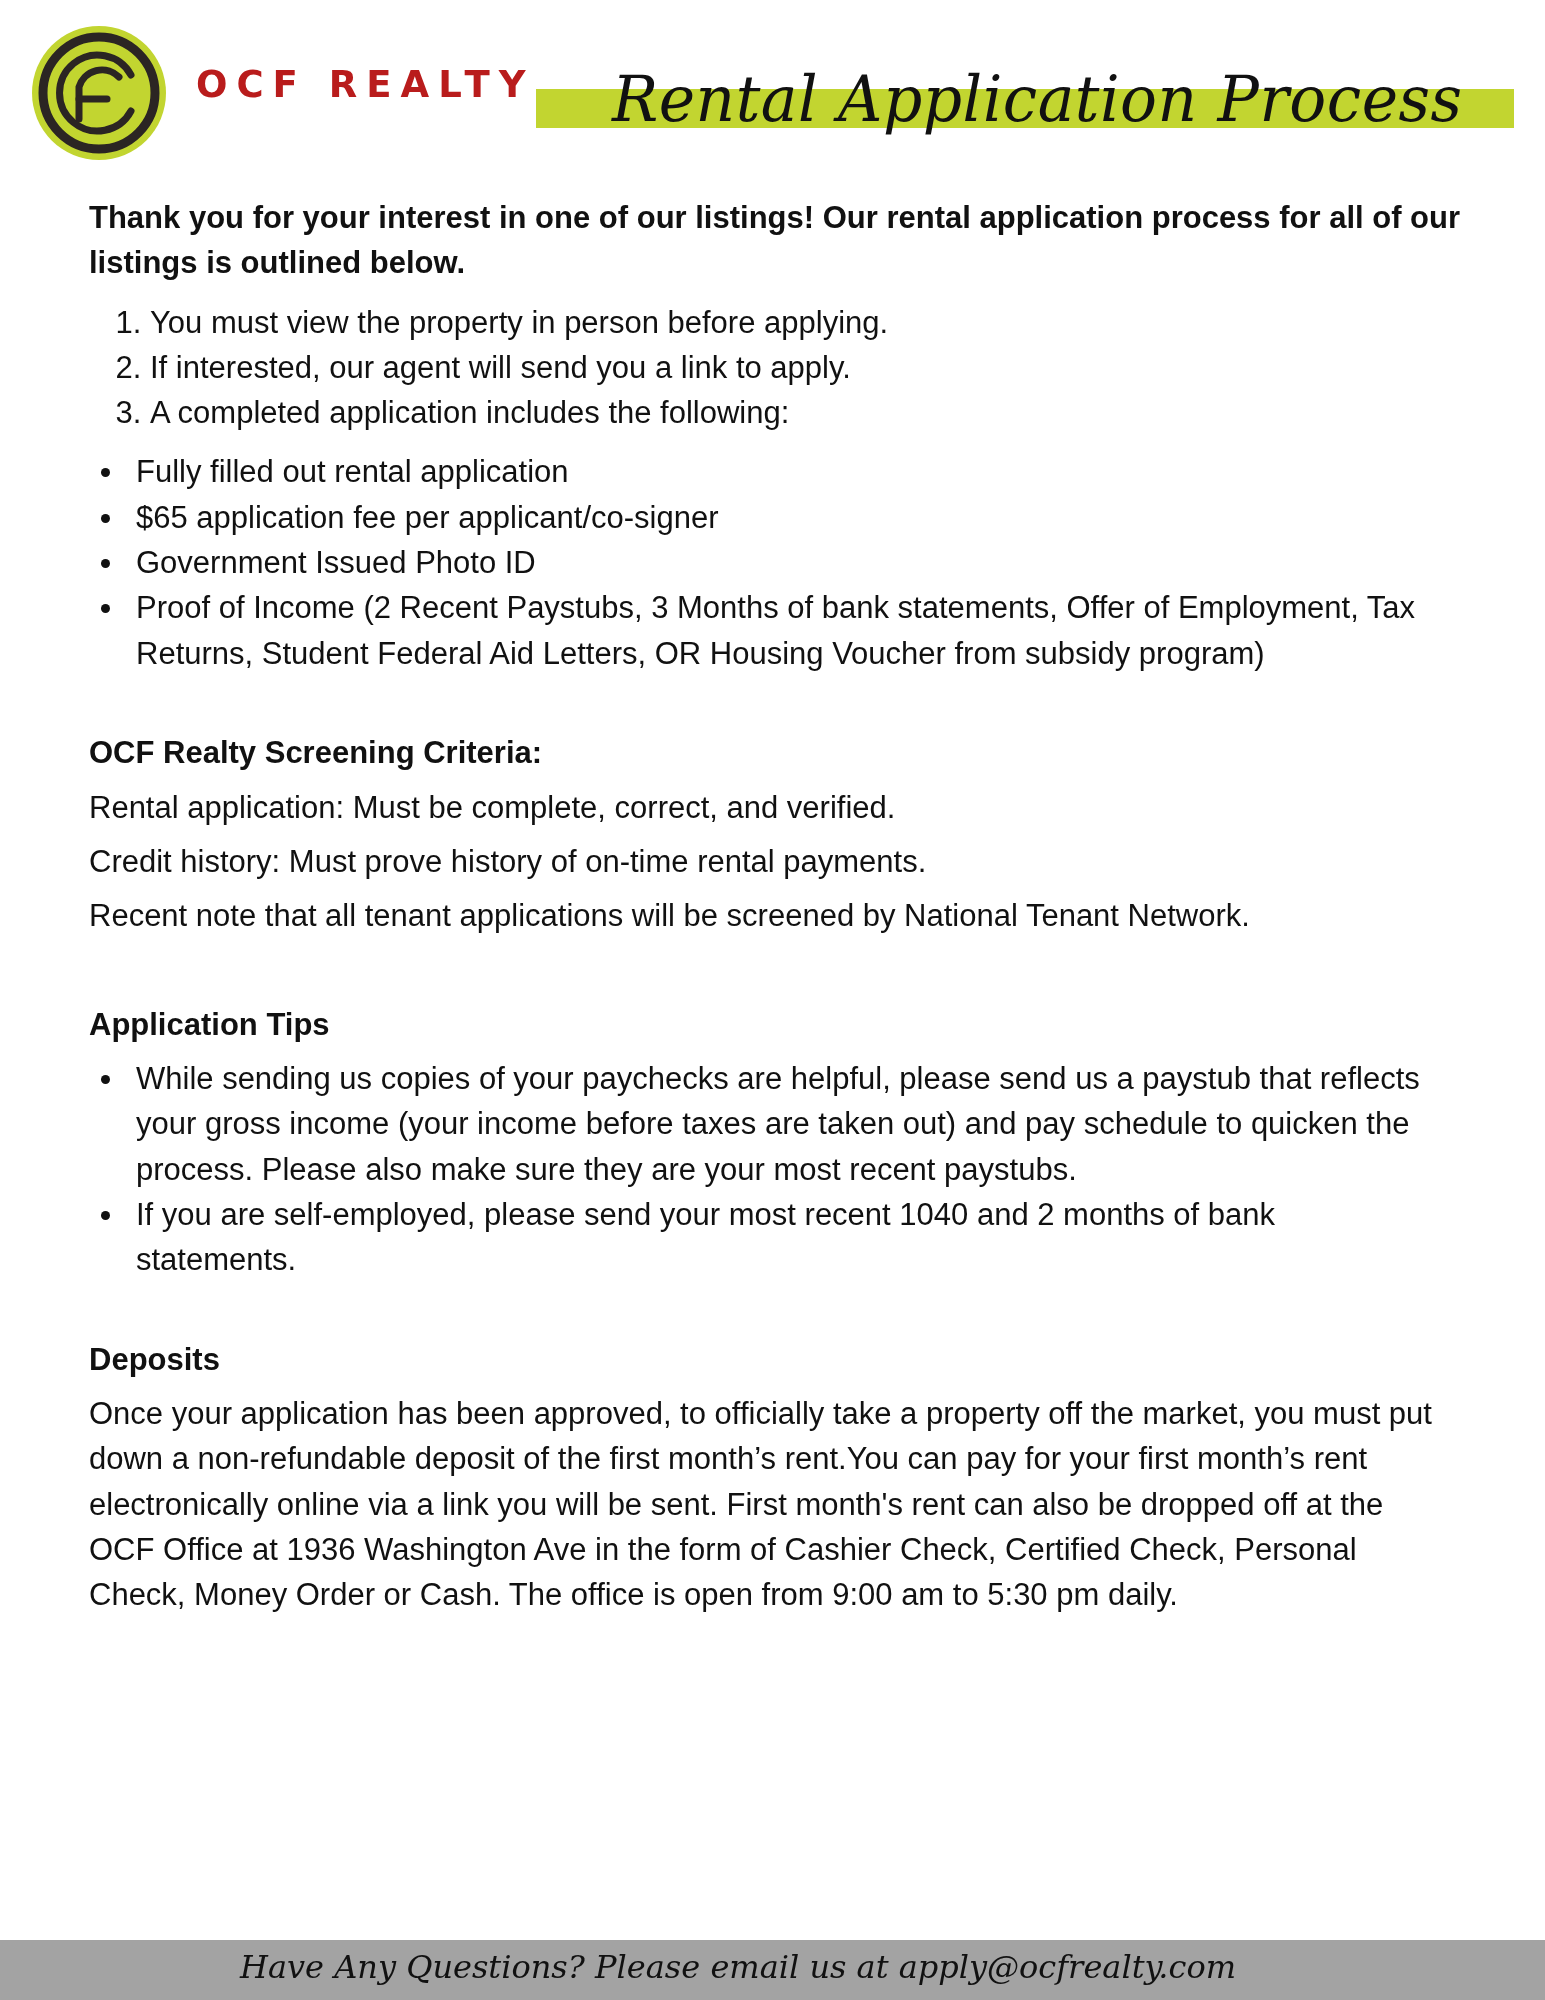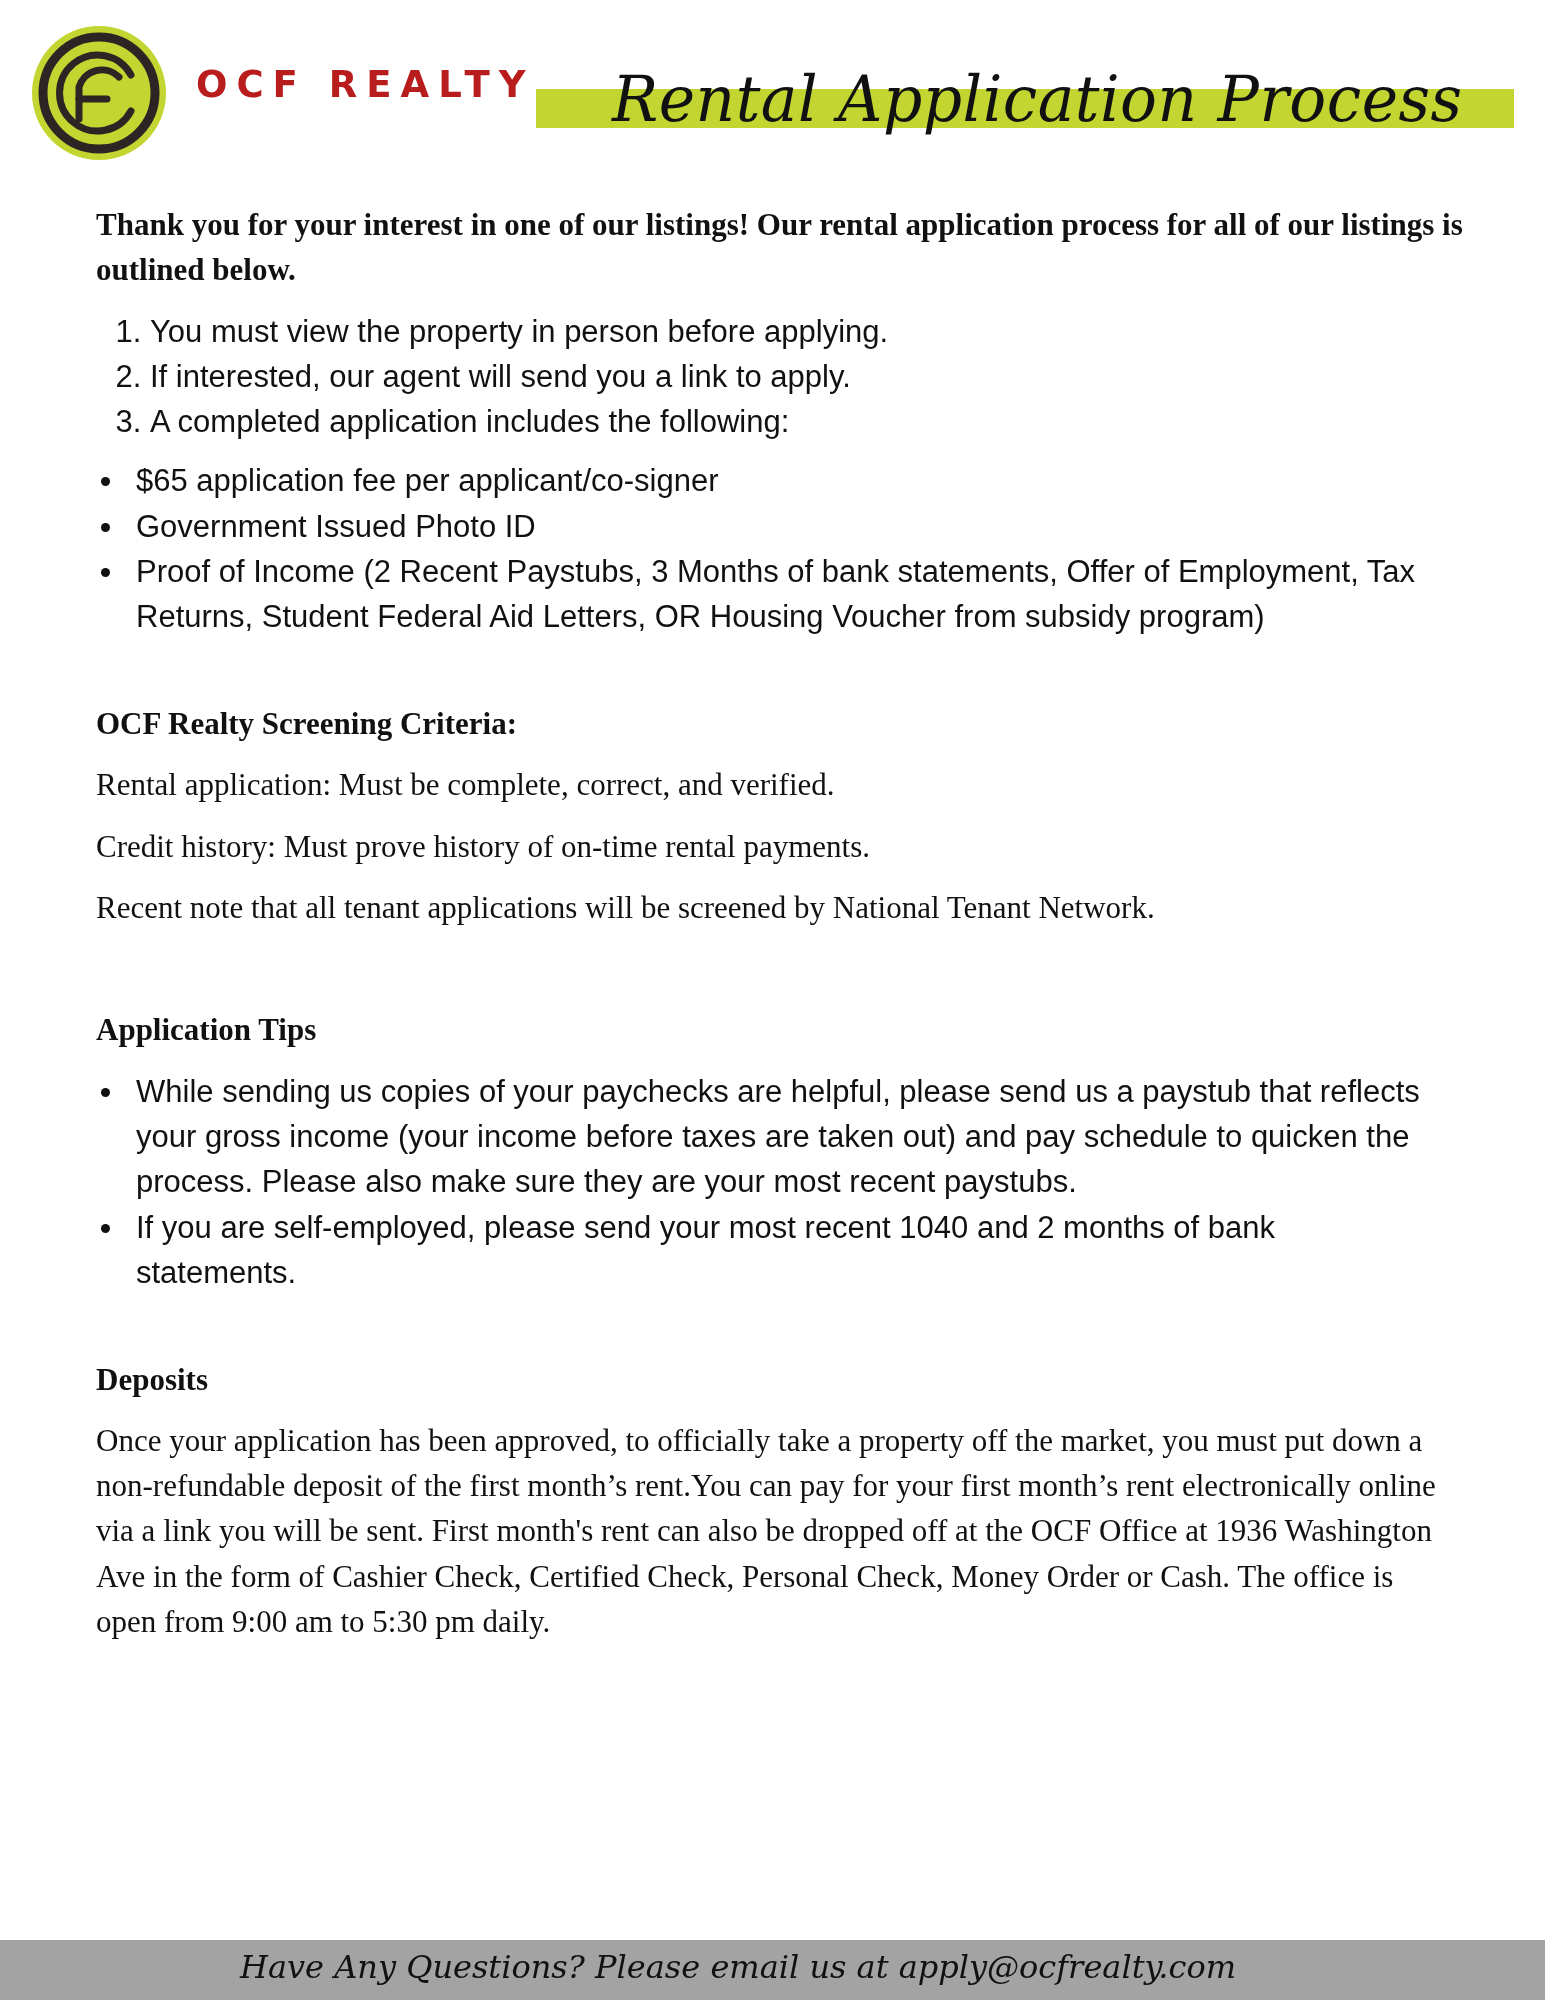--- a/index.html
+++ b/index.html
@@ -6,21 +6,21 @@
   body { width:1545px; height:2000px; position:relative; background:#ffffff; overflow:hidden;
          font-family:"Liberation Sans", sans-serif; color:#111; }
   .logo { position:absolute; left:31px; top:25px; width:136px; height:136px; }
   .brand { position:absolute; left:196px; top:63px; font-family:"DejaVu Sans", sans-serif; font-weight:bold;
            font-size:37px; letter-spacing:9px; color:#b91c1c; }
   .title-bar { position:absolute; left:536px; top:89px; width:978px; height:39px; background:#c2d530; }
   .title { position:absolute; left:612px; top:62px; font-family:"DejaVu Serif", serif; font-style:italic;
            font-size:64px; color:#111; white-space:nowrap; letter-spacing:0.5px; transform:scaleX(0.96); transform-origin:left; }
   .content { position:absolute; left:80px; top:186px; width:1400px; font-size:31px; line-height:45.3px;
              font-family:"Liberation Sans", sans-serif; }
-  .content p { margin:16px;font-family:Liberation Serif, serif; }
+  .content p { margin:9px; }
   .bold { font-weight:bold; }
   .intro { font-weight:bold; font-size:31px; }
   ol { margin:14px; padding:0 0 0 56px; }
   ol li { padding-left:0; }
   ul { margin:0; padding:0 0 0 56px; list-style:none; }
   ul li { position:relative; }
   ul li::before { content:""; position:absolute; left:-35px; top:19px; width:9px; height:9px; border-radius:50%; background:#111; }
   .gap { height:45.3px; }
   .footer { position:absolute; left:0; top:1940px; width:1545px; height:60px; background:#a3a3a3; }
   .footer-text { position:absolute; left:240px; top:8px; font-family:"DejaVu Serif", serif; font-style:italic; font-size:32px; color:#111; white-space:nowrap; }
@@ -44,20 +44,21 @@
 
 <div class="content">
   <p class="intro">Thank you for your interest in one of our listings! Our rental application process for all of our listings is outlined below.</p>
 
   <ol>
     <li>You must view the property in person before applying.</li>
     <li>If interested, our agent will send you a link to apply.</li>
     <li>A completed application includes the following:</li>
   </ol>
   <ul>
+    <li>Fully filled out rental application</li>
     <li>$65 application fee per applicant/co-signer</li>
     <li>Government Issued Photo ID</li>
     <li style="padding-right:40px;">Proof of Income (2 Recent Paystubs, 3 Months of bank statements, Offer of Employment, Tax Returns, Student Federal Aid Letters, OR Housing Voucher from subsidy program)</li>
   </ul>
 
   <div class="gap"></div>
 
   <p class="bold">OCF Realty Screening Criteria:</p>
   <p>Rental application: Must be complete, correct, and verified.</p>
   <p>Credit history: Must prove history of on-time rental payments.</p>

